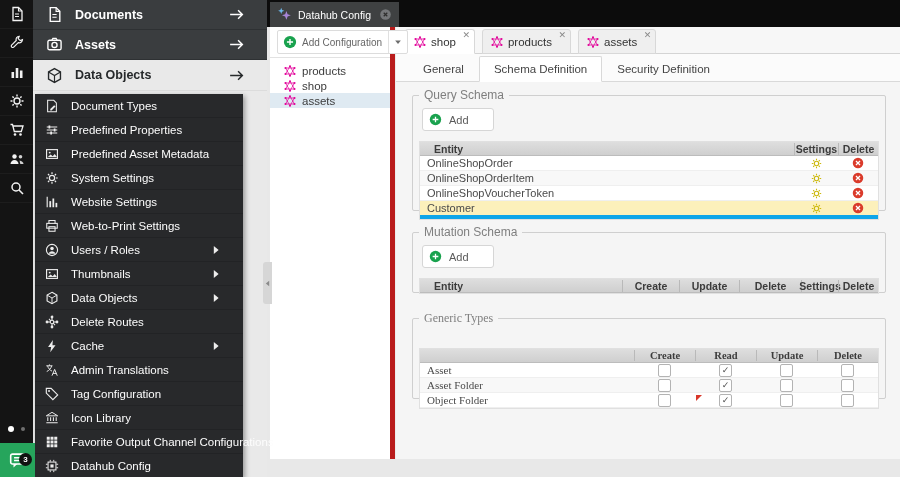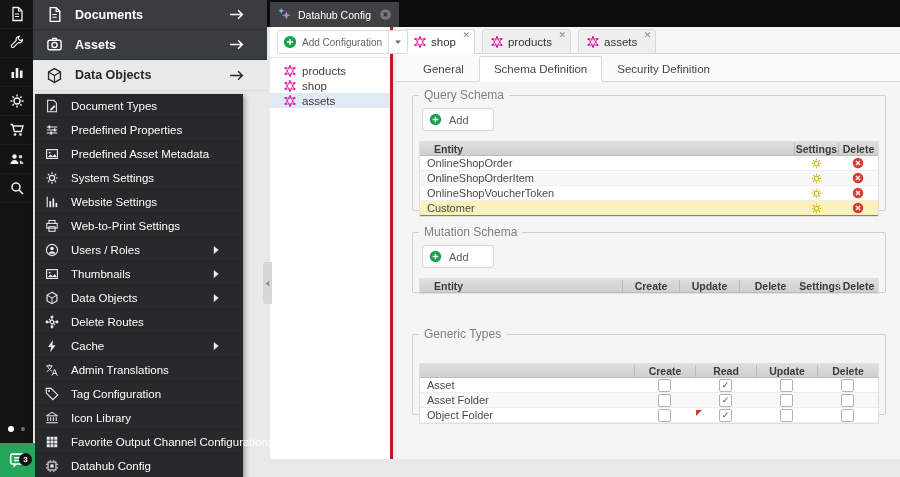--- a/index.html
+++ b/index.html
@@ -45,21 +45,21 @@
 
   
   #topbar{left:267px;top:0;width:633px;height:27px;background:#0c0c0c;z-index:5;}
   #workspace-tab{position:absolute;left:3px;top:2px;height:25px;background:#3f4142;display:flex;align-items:center;
                  padding:0 7px 0 7px;cursor:pointer;}
   #workspace-tab .sparkle{width:15px;height:15px;margin-right:6px;}
   #workspace-tab .wlabel{color:#fff;font-size:10.5px;margin-right:8px;white-space:nowrap;}
   #workspace-tab .close-circ{width:13px;height:13px;}
 
   
-  #config-panel{left:270px;top:27px;width:120px;height:432px;background:#ffffff;border-right:3px solid #b91c1c;z-index:3;}
+  #config-panel{left:270px;top:27px;width:120px;height:432px;background:#ffffff;border-right:5px solid #b91c1c;z-index:3;}
   #config-toolbar{height:30px;border-bottom:1px solid #e2e2e2;display:flex;align-items:center;padding-left:7px;background:#fff;}
   #add-config-btn{display:flex;align-items:center;height:22px;border:1px solid #dcdcdc;border-radius:2px;background:#fff;cursor:pointer;}
   #add-config-btn .plus{width:14px;height:14px;margin:0 5px 0 5px;}
   #add-config-btn .alabel{font-size:10px;color:#666;white-space:nowrap;margin-right:6px;}
   #add-config-arrow{border-left:1px solid #e0e0e0;height:100%;display:flex;align-items:center;padding:0 4px;color:#6d6d6d;}
   #add-config-arrow .ico{width:10px;height:10px;}
   #config-tree{padding-top:5px;}
   .tree-row{height:15px;display:flex;align-items:center;padding-left:14px;cursor:pointer;}
   .tree-row .ico{width:12px;height:12px;margin-right:6px;}
   .tree-row .tlabel{font-size:11.5px;color:#3c3c3c;}
@@ -81,31 +81,31 @@
   #sub-tabbar{height:27px;background:#fbfbfb;border-bottom:1px solid #d9d9d9;display:flex;align-items:flex-end;padding-left:12px;}
   .stab{height:26px;margin-bottom:-1px;display:flex;align-items:center;padding:0 14px;font-size:11.5px;color:#454545;
         cursor:pointer;box-sizing:border-box;border:1px solid transparent;}
   .stab.active{background:#fff;border:1px solid #d9d9d9;border-bottom:1px solid #fff;border-radius:2px 2px 0 0;}
 
   
   fieldset{position:absolute;border:1px solid #cfcfcf;border-radius:2px;margin:0;padding:0;background:transparent;}
   legend{font-size:12px;color:#7f7f7f;padding:0 5px;margin-left:6px;}
   #fs-query{left:16px;top:61px;width:472px;height:121px;}
   #fs-mutation{left:16px;top:198px;width:472px;height:66px;}
-  #fs-generic{left:16px;top:300px;width:472px;height:86px;}
+  #fs-generic{left:16px;top:284px;width:472px;height:86px;font-family:Liberation Serif, serif;}
 
   .add-btn{display:inline-flex;align-items:center;height:21px;border:1px solid #d6d6d6;border-radius:3px;background:#fff;
            margin:6px 0 0 9px;padding:0 24px 0 6px;cursor:pointer;}
   .add-btn .plus{width:13px;height:13px;margin-right:7px;}
   .add-btn .albl{font-size:11px;color:#5a5a5a;}
 
   .grid{position:absolute;left:6px;right:6px;background:#fff;border:1px solid #e0e0e0;}
   .grow{display:flex;align-items:center;height:14px;border-bottom:1px solid #efefef;background:#fff;}
   .grow.alt{background:#f8f8f8;}
-  .grow.sel{background:#fcf0bb;border-bottom:1px solid #0ea5e9;}
+  .grow.sel{background:#fcf0bb;border-bottom:4px solid #0ea5e9;}
   .ghead{display:flex;align-items:center;height:13px;background:linear-gradient(#dedede,#cfcfcf);border-bottom:1px solid #bcbcbc;}
   .hcell{font-size:10.5px;font-weight:bold;color:#3c3c3c;box-sizing:border-box;}
   .hcell.div{border-left:1px solid #b9b9b9;}
   .cell-entity{flex:1;padding-left:14px;text-align:left;}
   .ccell{display:flex;align-items:center;justify-content:center;box-sizing:border-box;position:relative;}
   .w44{width:44px;} .w40{width:40px;} .w57{width:57px;} .w60{width:60px;} .w62{width:62px;} .w37{width:37px;} .w61{width:61px;}
   .ecell{flex:1;padding-left:7px;font-size:11px;color:#4a4a4a;}
   .gear-y{width:11px;height:11px;color:#cdb90e;cursor:pointer;}
   .del-r{width:12px;height:12px;cursor:pointer;}
   .cb{width:11px;height:11px;border:1px solid #b3b3b3;border-radius:2px;background:#fff;display:inline-flex;

